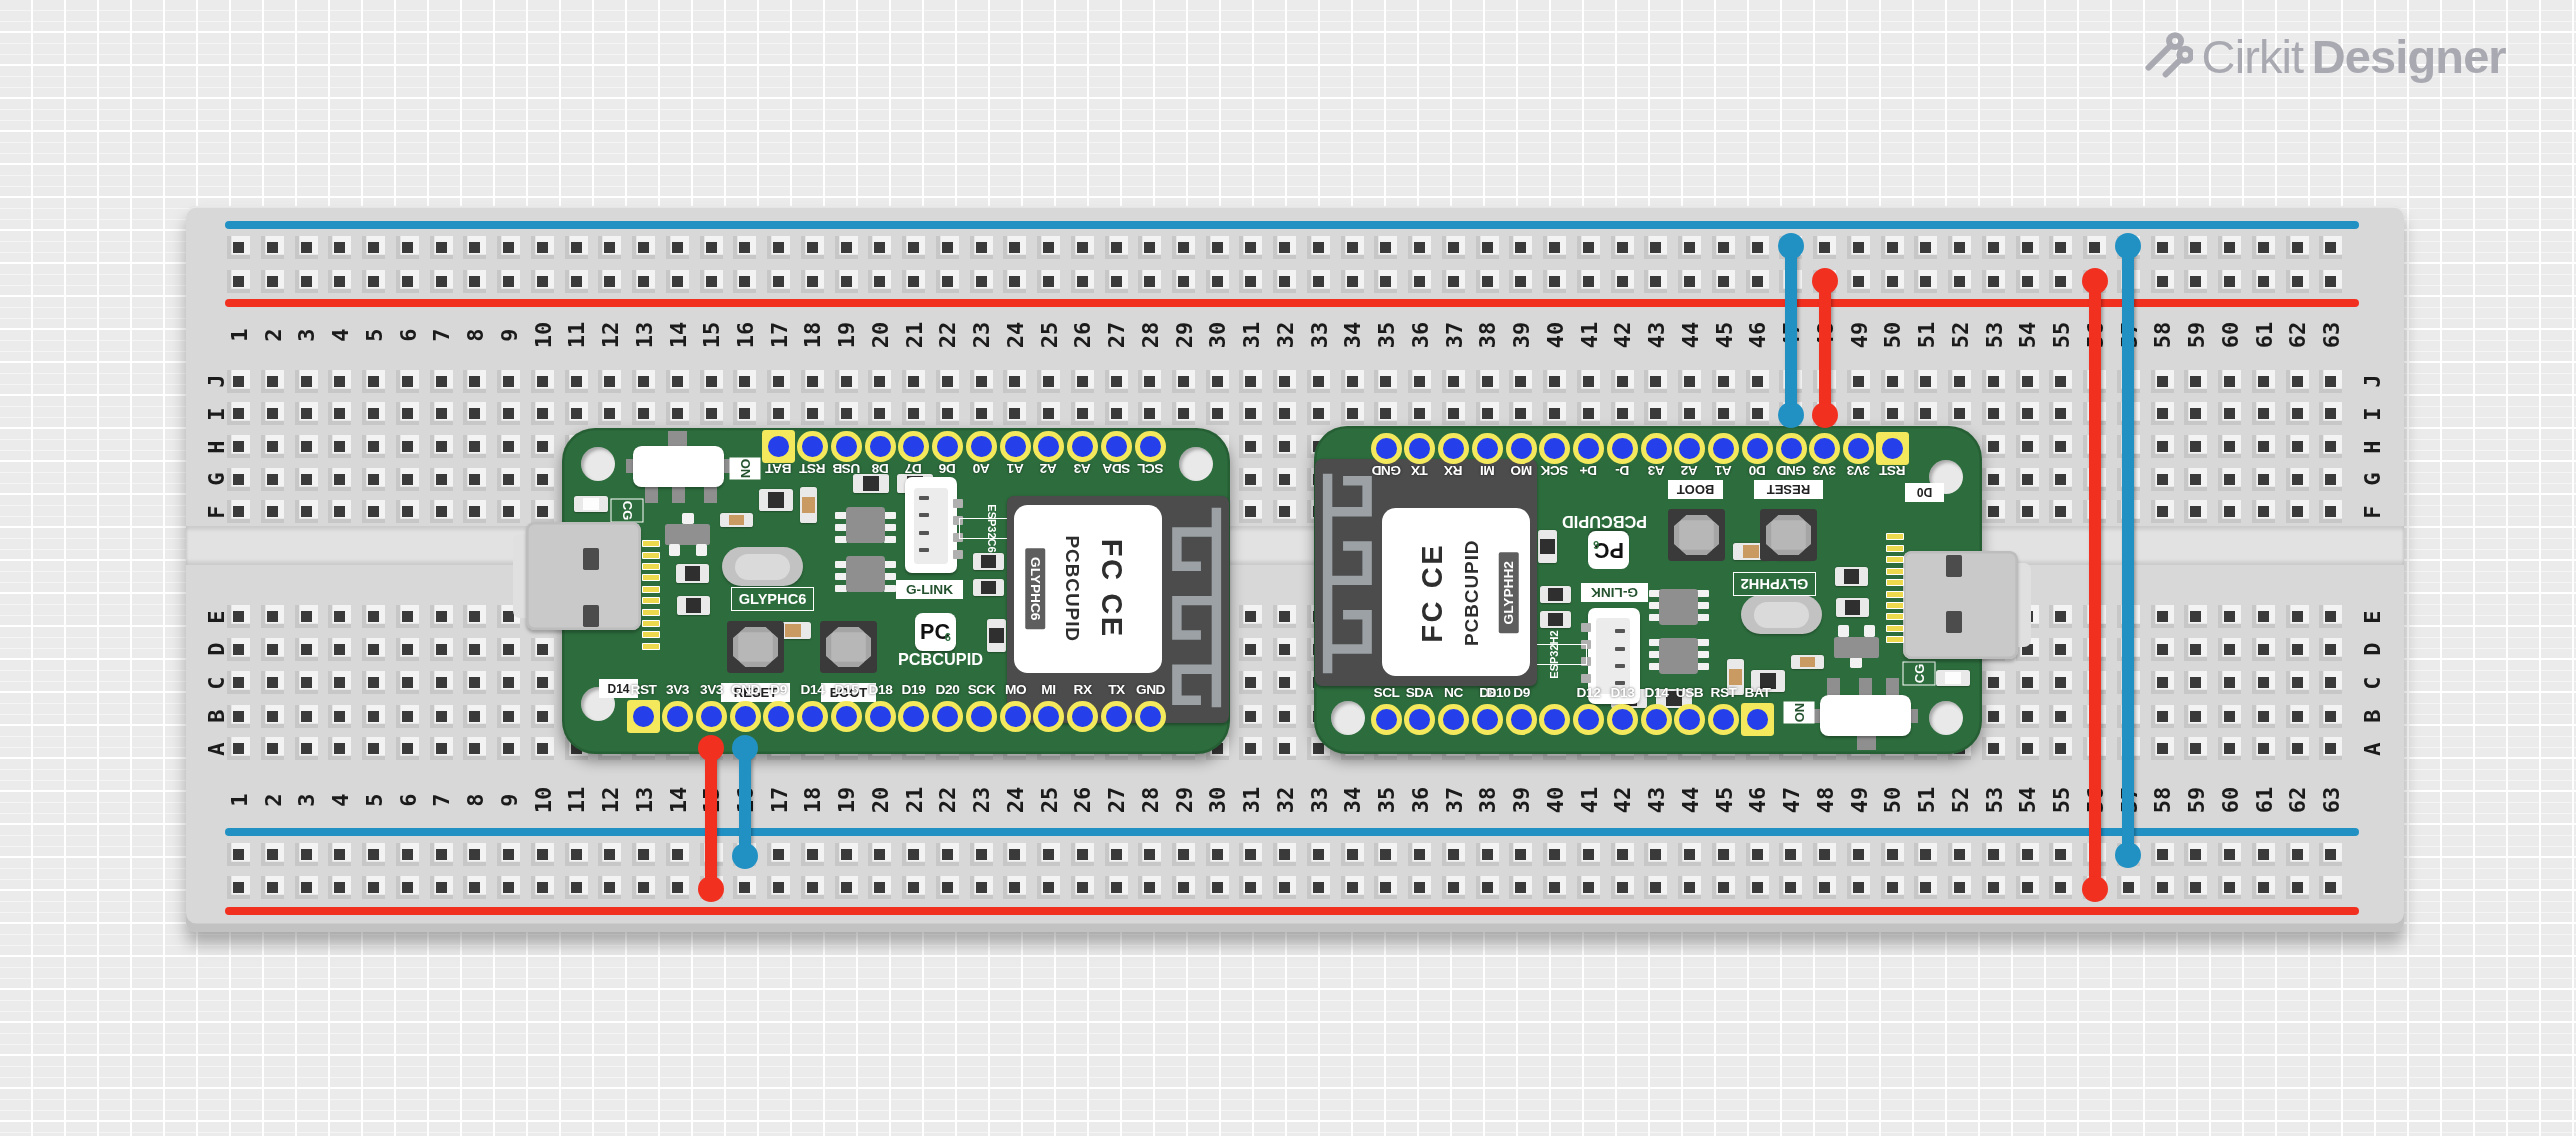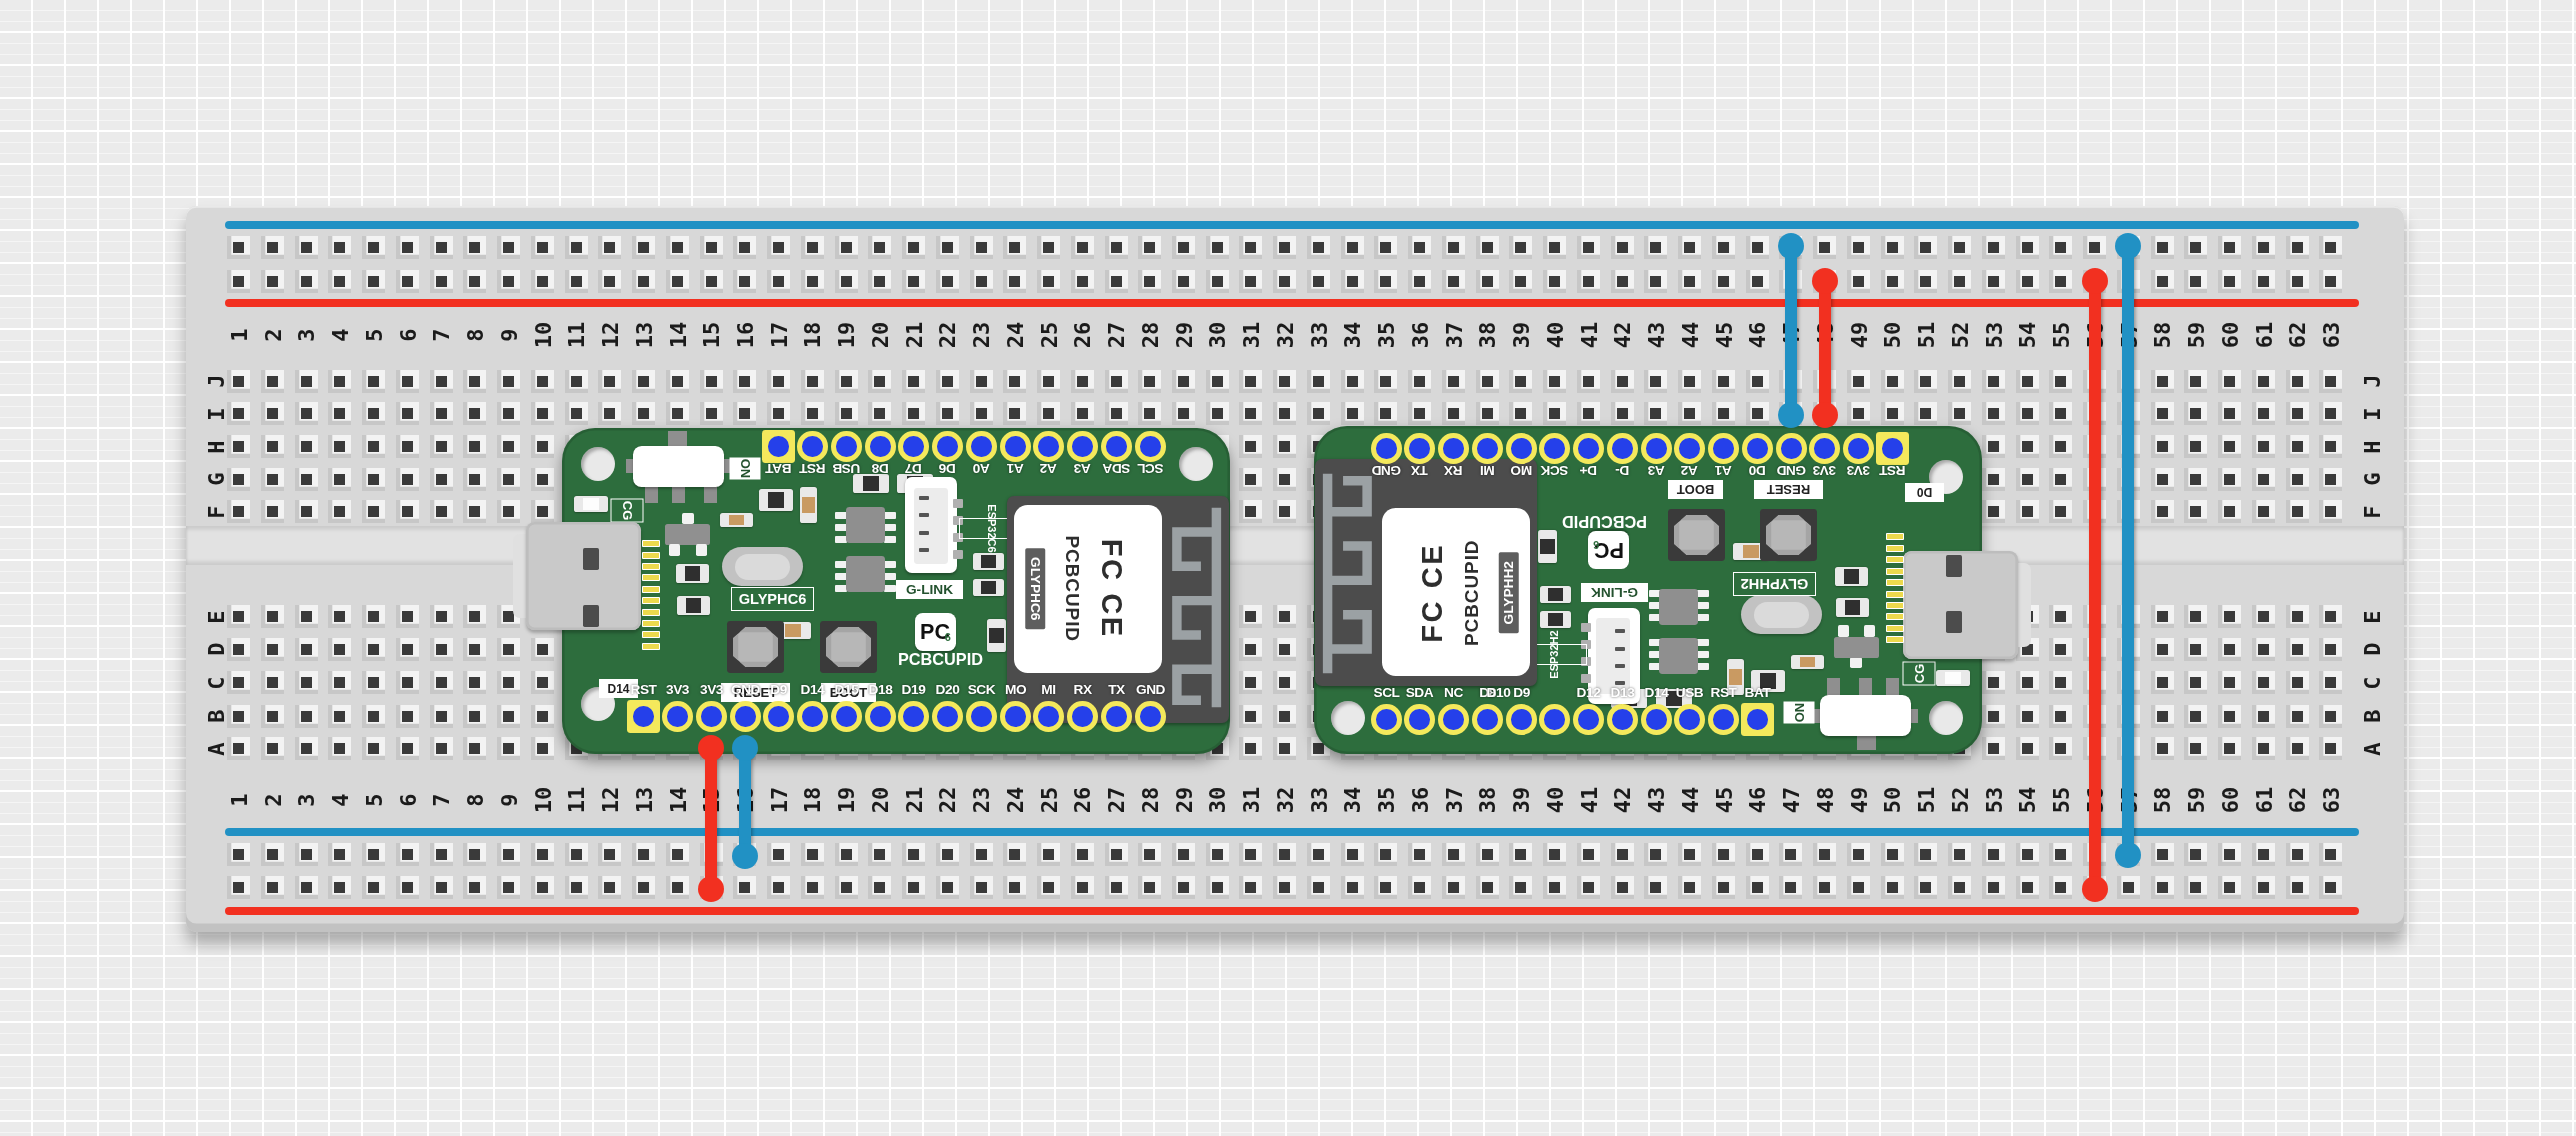--- a/index.html
+++ b/index.html
@@ -1555,14 +1555,26 @@
         <div class="pinc"></div>
       </div>
       <div class="pinlab" style="left: 1729px; top: 685px;">BAT</div>
       <div class="wire" style="left: 1785px; top: 241px; height: 179px; background: rgb(33, 145, 196);"></div>
       <div class="wire" style="left: 1819px; top: 276px; height: 144px; background: rgb(242, 48, 32);"></div>
       <div class="wire" style="left: 2089px; top: 276px; height: 618px; background: rgb(242, 48, 32);"></div>
       <div class="wire" style="left: 2122px; top: 241px; height: 619px; background: rgb(33, 145, 196);"></div>
       <div class="wire" style="left: 705px; top: 743px; height: 151px; background: rgb(242, 48, 32);"></div>
       <div class="wire" style="left: 739px; top: 743px; height: 118px; background: rgb(33, 145, 196);"></div>
     </div>
+  <div id="logo">
+    <svg width="53" height="53" viewBox="0 0 62 62">
+      <g stroke="#a9a9b2" stroke-width="7" fill="none" stroke-linecap="round">
+        <circle cx="41" cy="13" r="7"></circle>
+        <path d="M36,18 L10,44"></path>
+        <circle cx="53" cy="29" r="7"></circle>
+        <path d="M48,34 L30,52"></path>
+      </g>
+    </svg>
+    <span class="t1">Cirkit</span>
+    <span class="t2">Designer</span>
+  </div>
 </div>
 
 
 </body></html>

